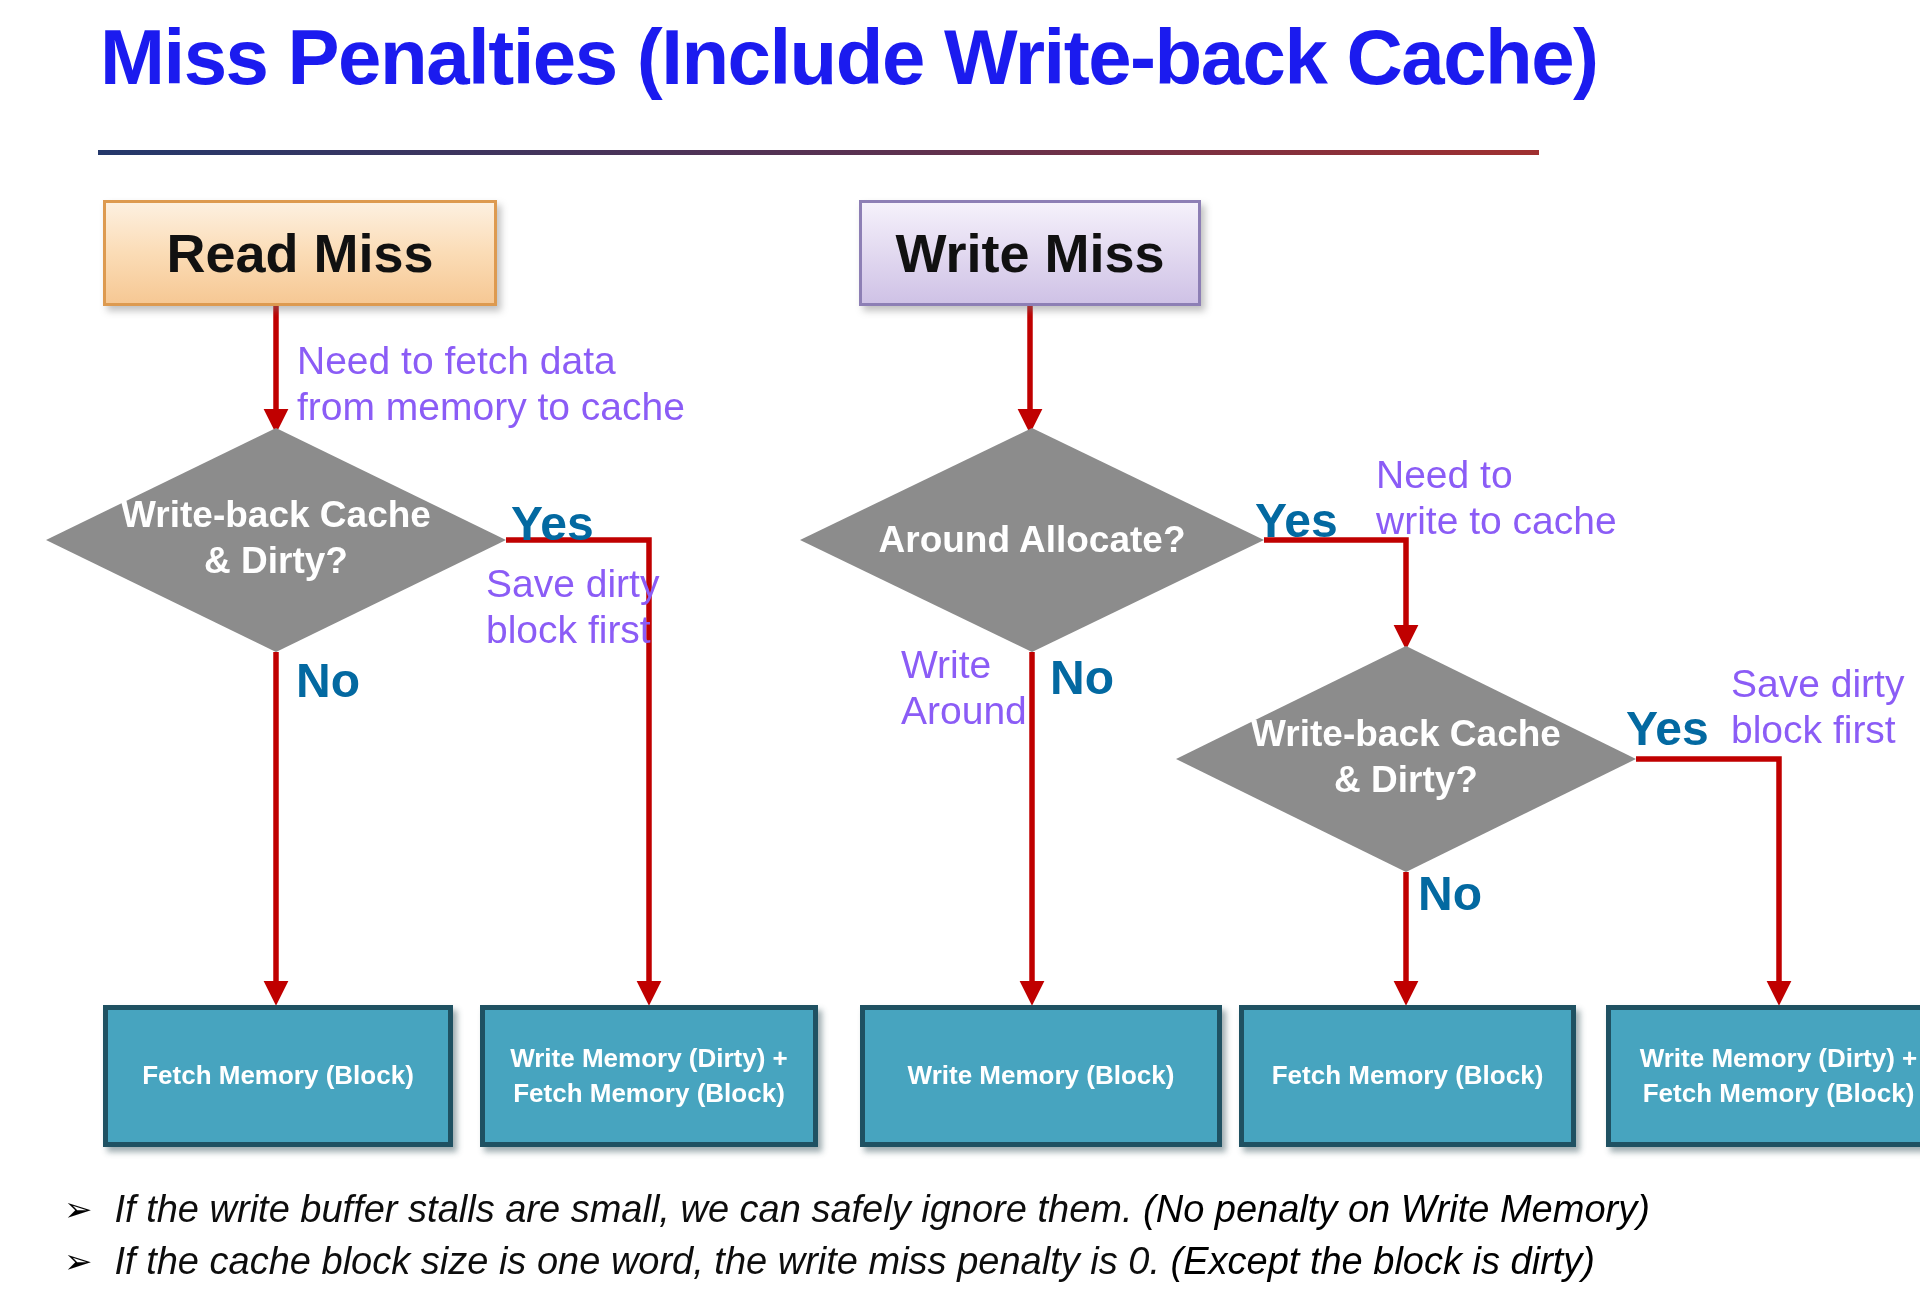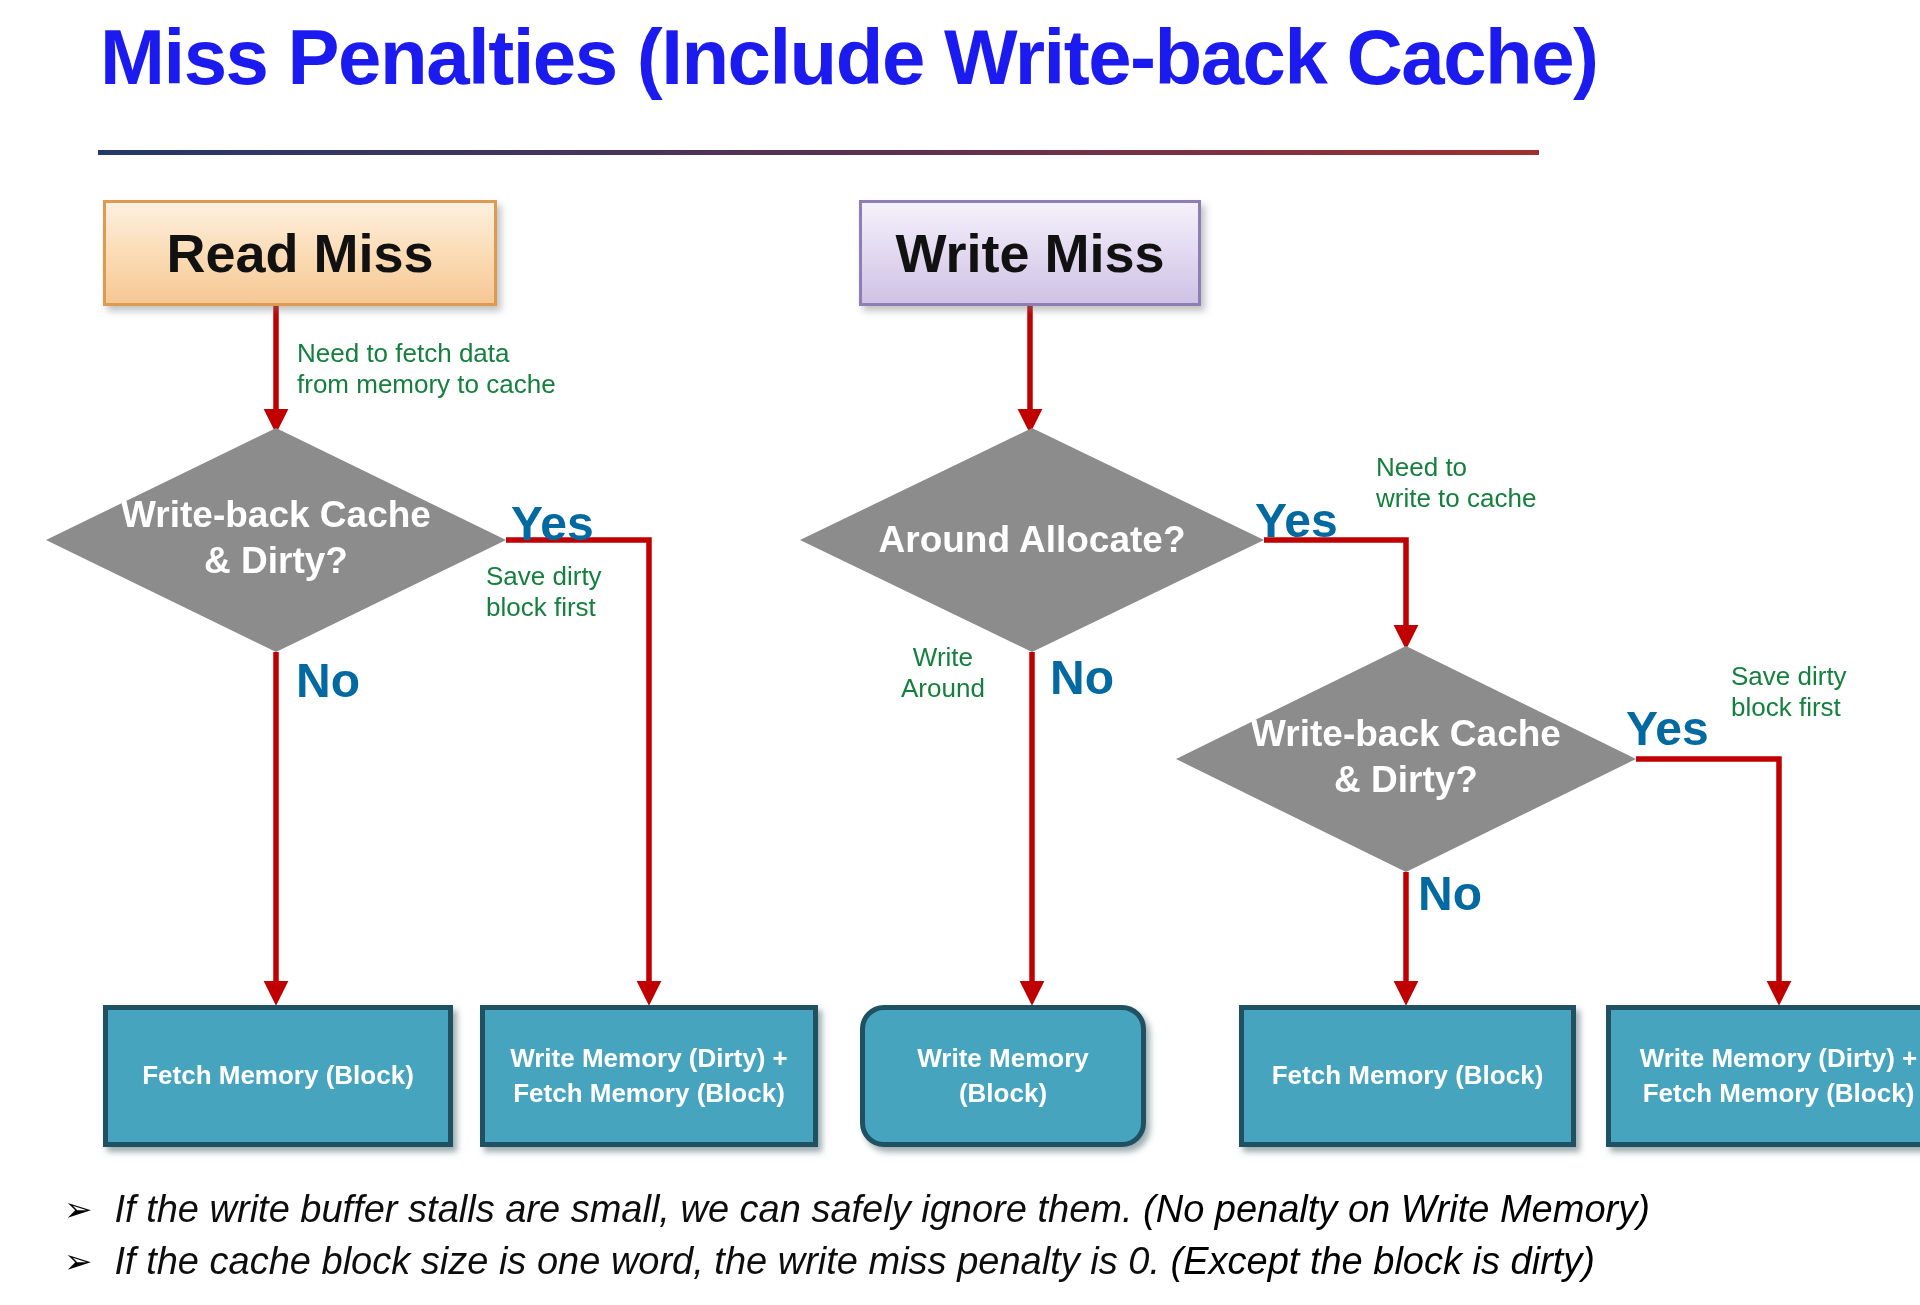--- a/index.html
+++ b/index.html
@@ -44,21 +44,21 @@
   .dlabel{
     color:#ffffff;font-weight:bold;font-size:37px;line-height:1.24;
     text-align:center;
   }
   
   .branch{
     color:#0369a1;font-weight:bold;font-size:48px;white-space:nowrap;
   }
   
   .ann{
-    color:#15803d;font-size:26px;line-height:1.18;white-space:nowrap;
+    color:#8b5cf6;font-size:39px;line-height:1.18;white-space:nowrap;
   }
   .ann span{display:block;}
   
   .term{
     top:1005px;height:142px;box-sizing:border-box;
     background:#47a4bf;border:5px solid #1f5162;
     display:flex;align-items:center;justify-content:center;
     text-align:center;
     color:#ffffff;font-weight:bold;font-size:26px;line-height:1.35;
     padding:0 10px;
@@ -136,36 +136,36 @@
     <span>from memory to cache</span>
   </div>
   <div class="abs ann" style="left:452px;top:561px;">
     <span>Save dirty</span>
     <span>block first</span>
   </div>
   <div class="abs ann" style="left:1342px;top:452px;">
     <span>Need to</span>
     <span>write to cache</span>
   </div>
-  <div class="abs ann" style="left:867px;top:642px;text-align:center;">
+  <div class="abs ann" style="left:867px;top:642px;">
     <span>Write</span>
     <span>Around</span>
   </div>
   <div class="abs ann" style="left:1697px;top:661px;">
     <span>Save dirty</span>
     <span>block first</span>
   </div>
 
   <div class="abs term" style="left:69px;width:350px;">
     <span>Fetch Memory (Block)</span>
   </div>
   <div class="abs term" style="left:446px;width:338px;">
     <span>Write Memory (Dirty) + Fetch Memory (Block)</span>
   </div>
-  <div class="abs term" style="left:826px;width:286px;border-radius:24px;">
+  <div class="abs term" style="left:826px;width:362px;">
     <span>Write Memory (Block)</span>
   </div>
   <div class="abs term" style="left:1205px;width:337px;">
     <span>Fetch Memory (Block)</span>
   </div>
   <div class="abs term" style="left:1572px;width:345px;">
     <span>Write Memory (Dirty) + Fetch Memory (Block)</span>
   </div>
 
   <div class="abs note" style="top:1184px;">

